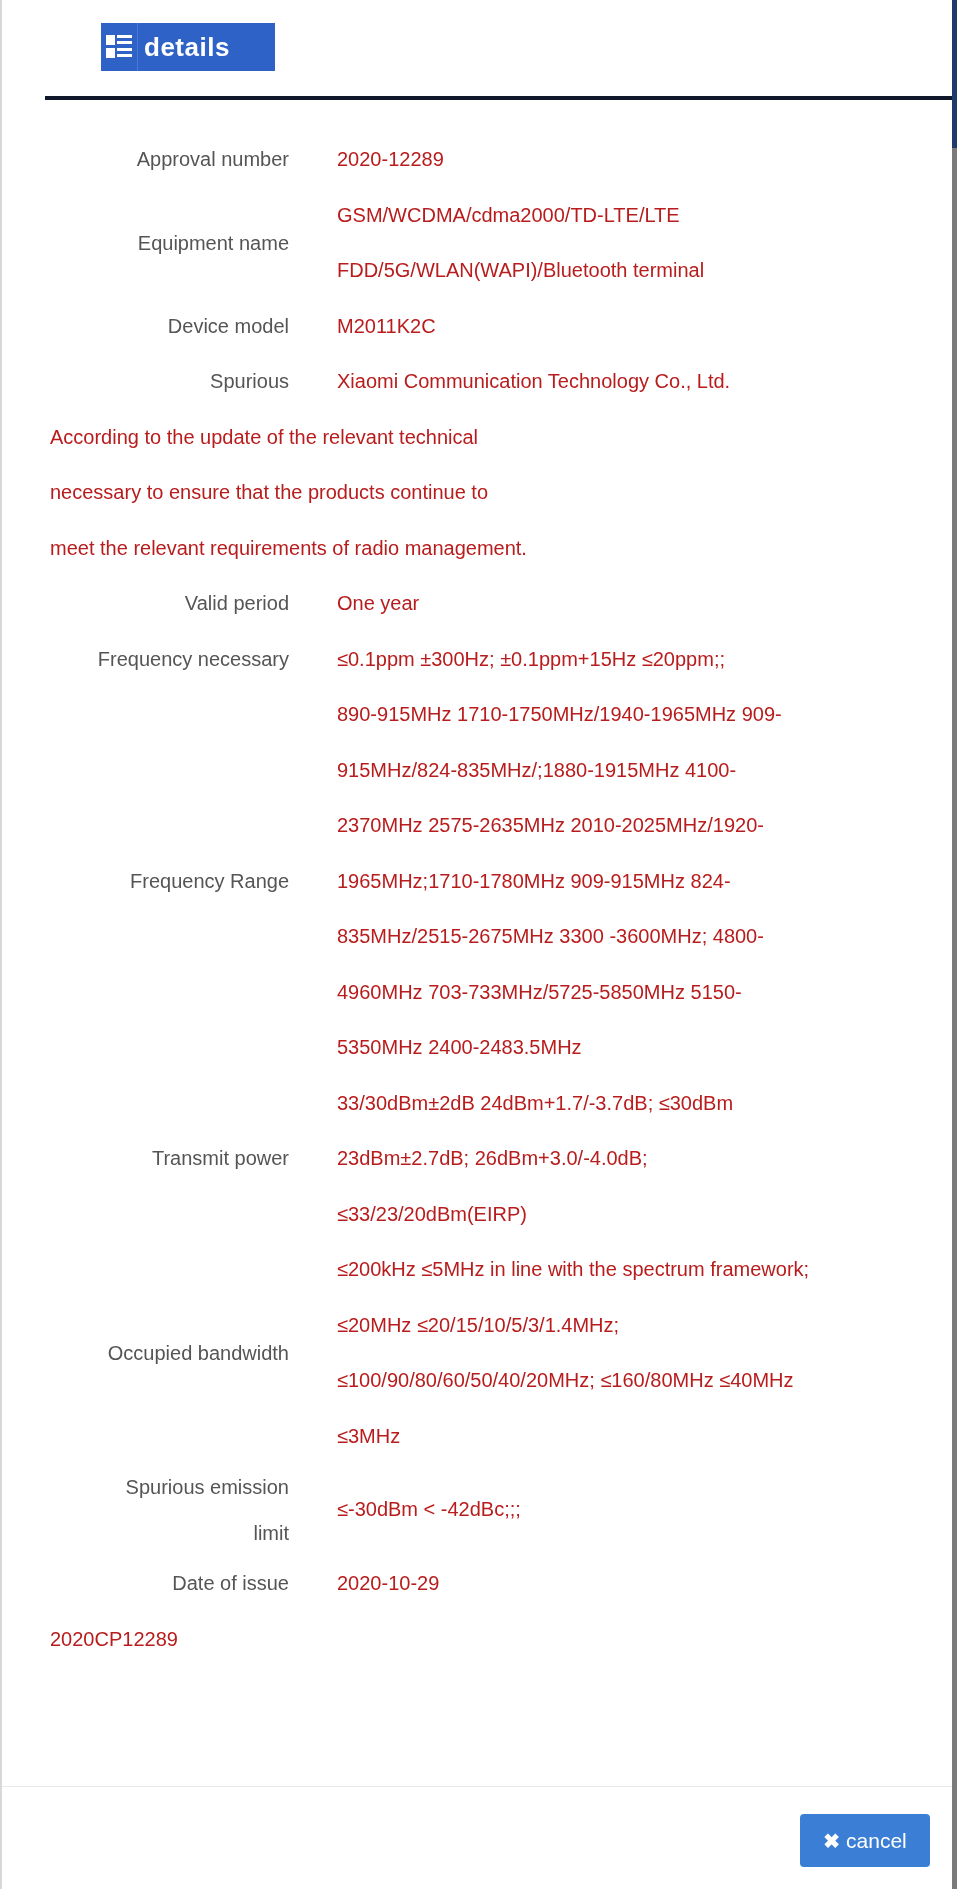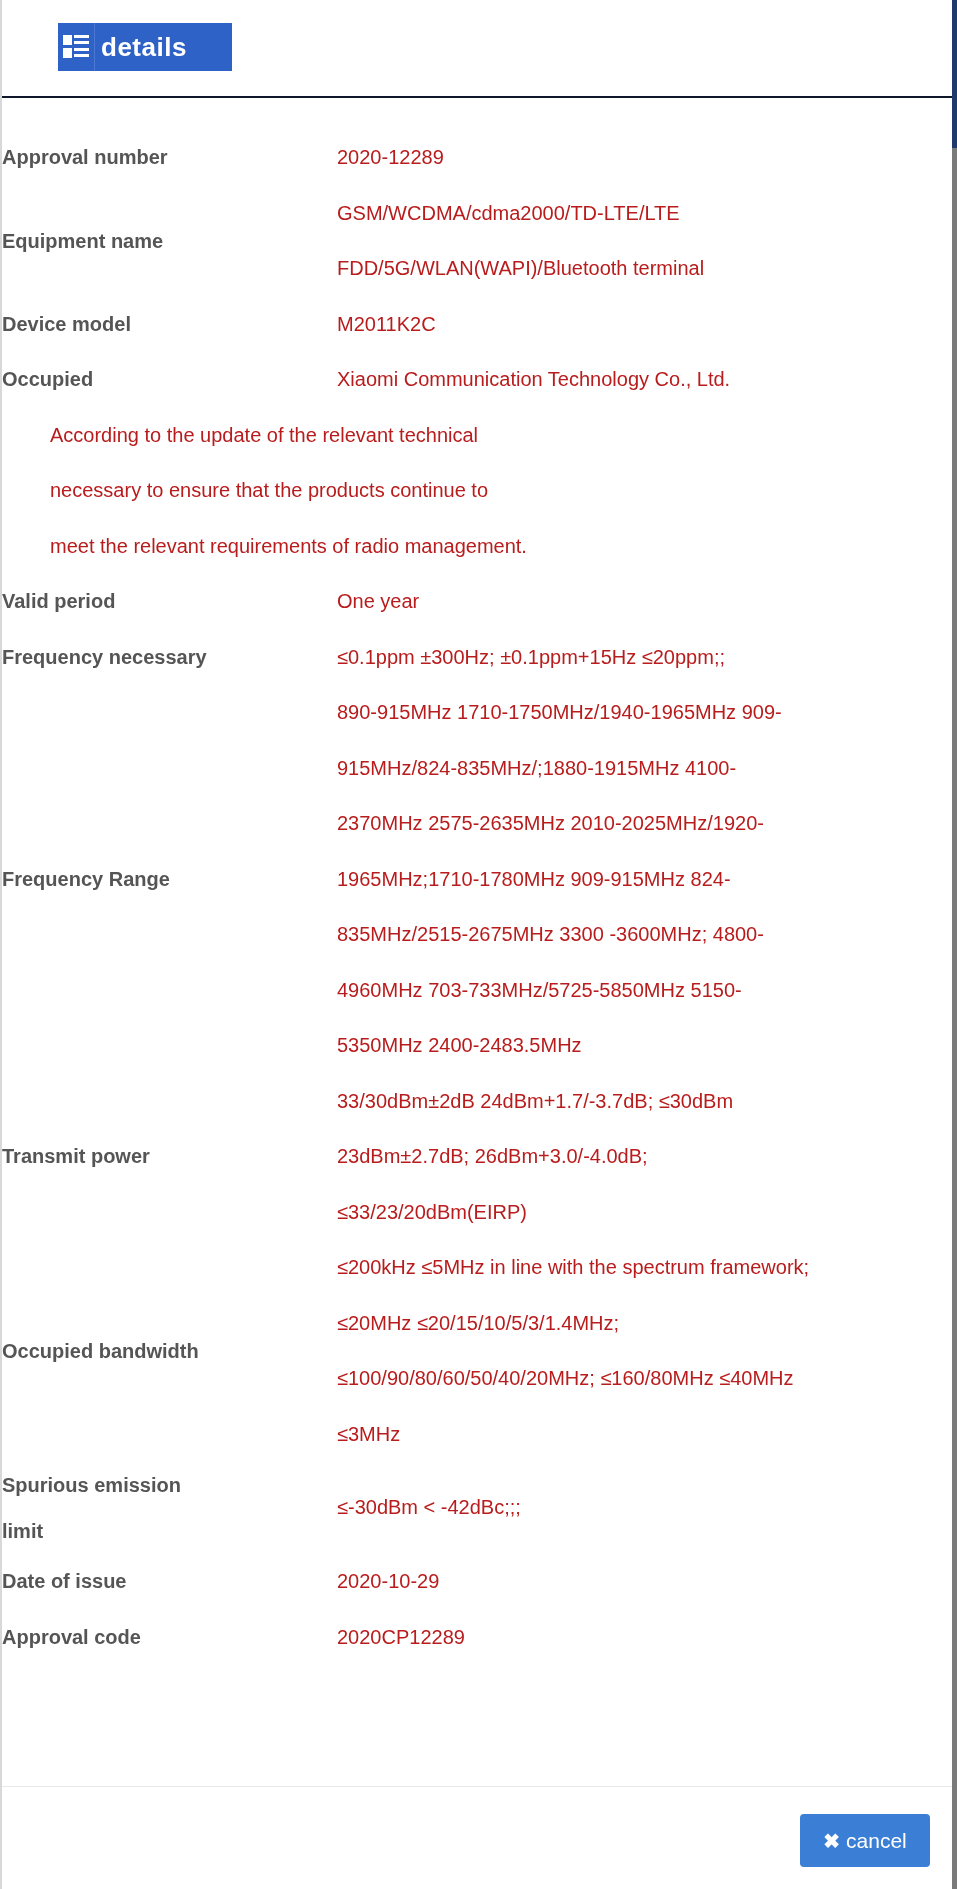--- a/index.html
+++ b/index.html
@@ -13,22 +13,23 @@
     position: absolute; left: 952px; top: 0; width: 5px; height: 148px;
     background: #1d3a6b;
   }
   .modal {
     position: absolute; left: 0; top: 0; width: 952px; height: 1889px;
     background: #ffffff;
     border-left: 2px solid #d8d8d8;
     box-sizing: border-box;
   }
   .modal-header {
-    height: 96px; border-bottom: 2px solid #0f172a;
+    height: 96px; border-bottom: 4px solid #0f172a;
     position: relative;
+    margin-left: 43px;
   }
   .title-badge {
     position: absolute; left: 56px; top: 23px; height: 48px; width: 174px;
     background: #2f62c6;
     display: flex; align-items: center;
     box-sizing: border-box;
   }
   .title-icon {
     width: 36px; height: 48px; display: flex; align-items: center; justify-content: center;
     border-right: 1px solid #4a78d4;
@@ -37,22 +38,22 @@
     color: #ffffff; font-weight: bold; font-size: 26px; padding-left: 6px;
     letter-spacing: 0.5px;
   }
   .modal-body {
     padding-top: 32px;
   }
   .row {
     display: flex; align-items: center;
   }
   .label {
-    width: 287px; text-align: left; box-sizing: border-box;
-    font-weight: bold; font-size: 20px; color: #555555;
+    width: 287px; text-align: right; box-sizing: border-box;
+    font-weight: normal; font-size: 20px; color: #555555;
     line-height: 55px;
   }
   .label .lline { display: block; }
   .value {
     padding-left: 48px; width: 560px; box-sizing: border-box;
     font-size: 20px; color: #b91c1c;
   }
   .value .vline { display: block; line-height: 55.5px; white-space: nowrap; }
   .modal-footer {
     position: absolute; left: 0; right: 0; top: 1786px; bottom: 0;
@@ -110,21 +111,21 @@
       <div class="row">
         <div class="label">
           <span class="lline">Device model</span>
         </div>
         <div class="value">
           <span class="vline">M2011K2C</span>
         </div>
       </div>
       <div class="row">
         <div class="label">
-          <span class="lline">Occupied</span>
+          <span class="lline">Spurious</span>
         </div>
         <div class="value">
           <span class="vline">Xiaomi Communication Technology Co., Ltd.</span>
         </div>
       </div>
       <div class="row">
         <div class="value">
           <span class="vline">According to the update of the relevant technical</span>
           <span class="vline">necessary to ensure that the products continue to</span>
           <span class="vline">meet the relevant requirements of radio management.</span>
@@ -192,23 +193,20 @@
       </div>
       <div class="row">
         <div class="label">
           <span class="lline">Date of issue</span>
         </div>
         <div class="value">
           <span class="vline">2020-10-29</span>
         </div>
       </div>
       <div class="row">
-        <div class="label">
-          <span class="lline">Approval code</span>
-        </div>
         <div class="value">
           <span class="vline">2020CP12289</span>
         </div>
       </div>
     </div>
 
   <div class="modal-footer">
     <button class="cancel-btn">
       <span class="x">✖</span>
       <span>cancel</span>

